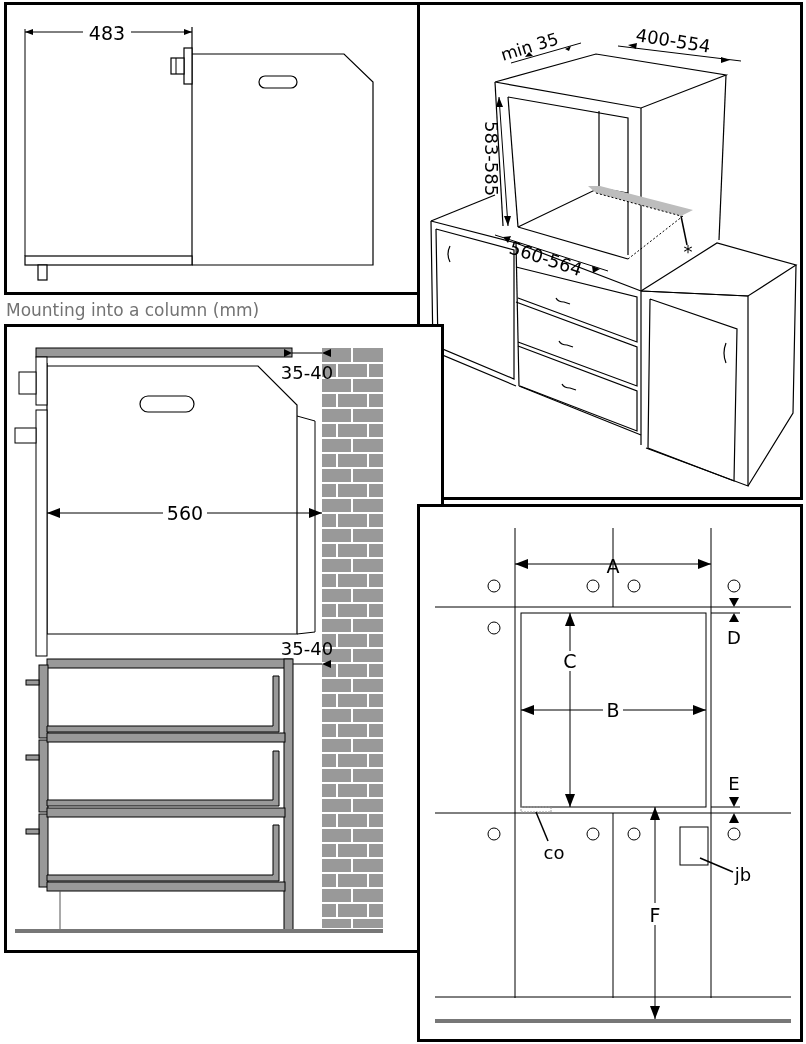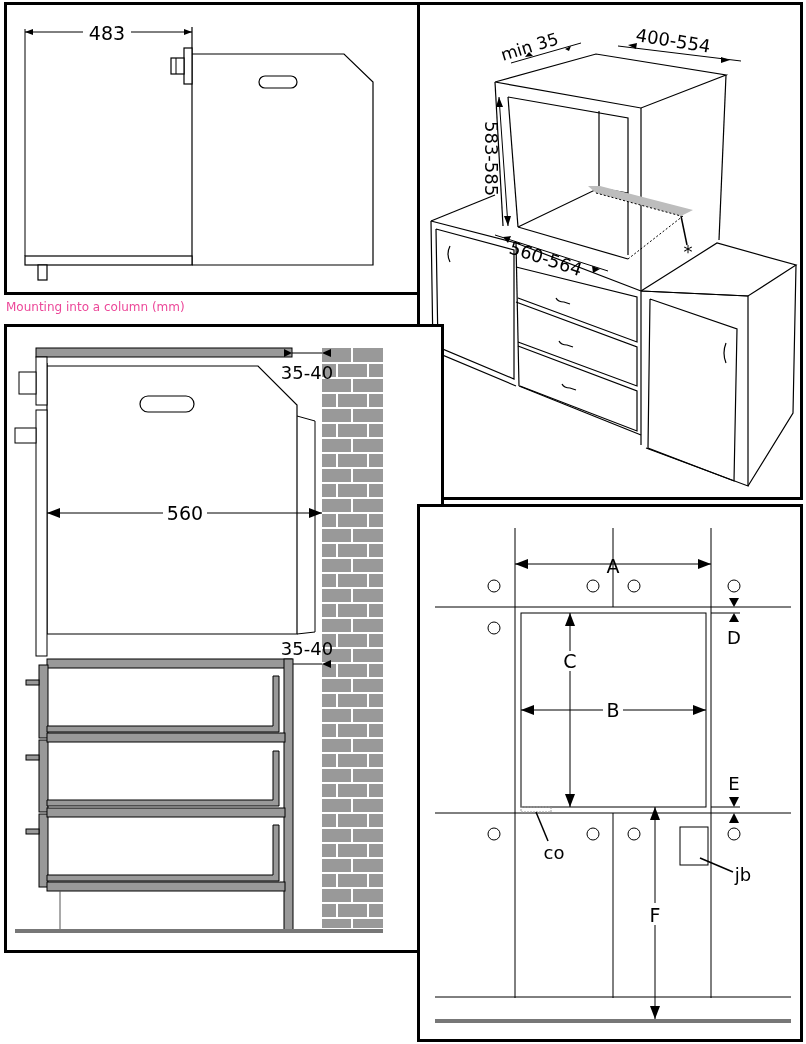--- a/index.html
+++ b/index.html
@@ -1,19 +1,19 @@
 <!DOCTYPE html>
 <html><head>
 <meta charset="utf-8">
 <style>
   html, body { margin:0; padding:0; background:#fff; }
   body { width:806px; height:1044px; position:relative; overflow:hidden; font-family:"DejaVu Sans", sans-serif; }
   .panel { position:absolute; border:3px solid #000; box-sizing:border-box; background:#fff; }
   svg { position:absolute; left:0; top:0; }
-  .caption { position:absolute; left:6px; top:300px; font-size:12px; color:#ec4899; }
+  .caption { position:absolute; left:6px; top:300px; font-size:17px; color:#737373; }
   .lbl { font-family:"DejaVu Sans", sans-serif; fill:#000; }
 </style>
 </head>
 <body>
 
 <div class="panel" style="left:4px;top:2px;width:424px;height:293px;">
   <svg width="384" height="293" viewBox="4 2 384 293">
     <line x1="22" y1="26" x2="22" y2="253" stroke="#000" stroke-width="1"></line>
     <line x1="189" y1="24" x2="189" y2="262" stroke="#000" stroke-width="1.2"></line>
     <line x1="22" y1="29" x2="189" y2="29" stroke="#000" stroke-width="1"></line>

